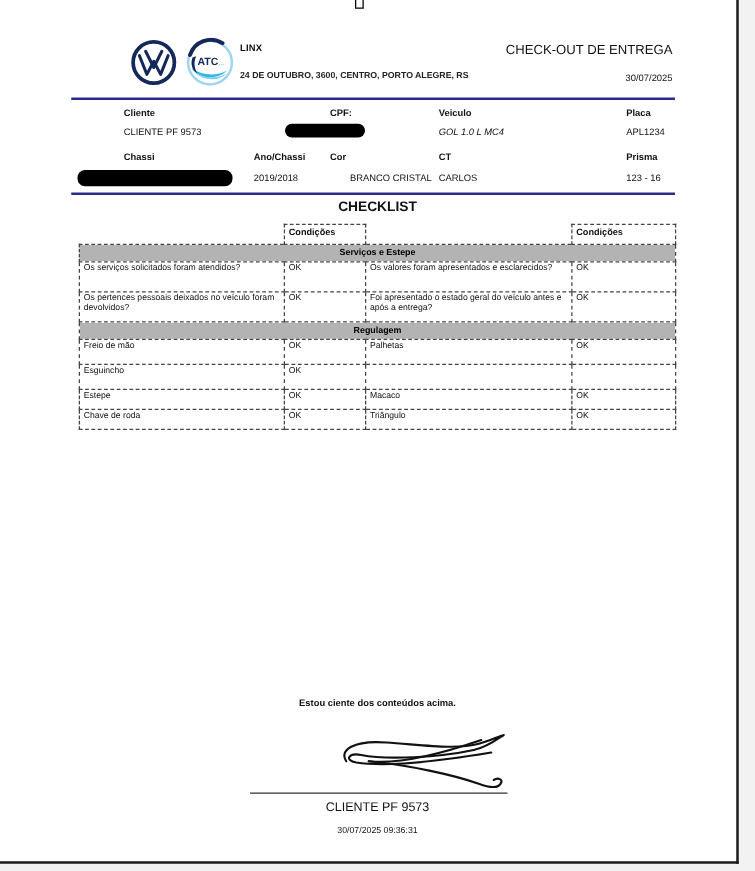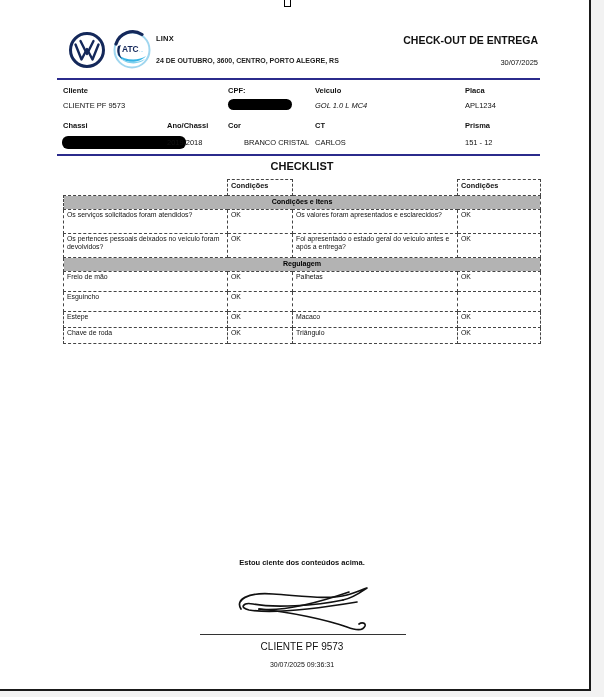--- a/index.html
+++ b/index.html
@@ -13,27 +13,27 @@
     overflow:hidden;
   }
   .page {
     position:absolute; left:0; top:0;
     width:591px; height:691px;
     background:#ffffff;
     border-right:2px solid #1a1a1a;
     border-bottom:2px solid #1a1a1a;
     overflow:hidden;
   }
-  .abs { position:absolute; }
+  .abs { position:absolute;padding-left:36px; }
   .navy-rule { position:absolute; left:57px; width:483px; height:2px; background:#2b2b8c; }
 
   
   .company-name { font-size:7.5px; font-weight:bold; letter-spacing:.2px; }
   .company-address { font-size:7px; font-weight:bold; color:#222; }
-  .doc-title { font-size:10.5px; font-weight:bold; text-align:right; }
+  .doc-title { font-size:10.5px; font-weight:normal; text-align:right; }
   .doc-date { font-size:7.5px; text-align:right; }
 
   
   .fld-label { font-size:7.5px; font-weight:bold; }
   .fld-value { font-size:7.5px; }
   .redacted-bar { position:absolute; background:#000; border-radius:6px; }
 
   
   .checklist-title { font-size:11px; font-weight:bold; text-align:center; }
   table.checklist {
@@ -122,21 +122,21 @@
   <div class="abs fld-label" style="left:167px; top:121px;">Ano/Chassi</div>
   <div class="abs fld-value" style="left:167px; top:138px;">2019/2018</div>
 
   <div class="abs fld-label" style="left:228px; top:121px;">Cor</div>
   <div class="abs fld-value" style="left:244px; top:138px;">BRANCO CRISTAL</div>
 
   <div class="abs fld-label" style="left:315px; top:121px;">CT</div>
   <div class="abs fld-value" style="left:315px; top:138px;">CARLOS</div>
 
   <div class="abs fld-label" style="left:465px; top:121px;">Prisma</div>
-  <div class="abs fld-value" style="left:465px; top:138px;">151 - 12</div>
+  <div class="abs fld-value" style="left:465px; top:138px;">123 - 16</div>
 
   <div class="navy-rule" style="top:154px;"></div>
 
   <div class="center-band checklist-title" style="top:160px;">CHECKLIST</div>
 
   <table class="checklist">
     <colgroup>
         <col style="width:164px">
         <col style="width:65px">
         <col style="width:165px">
@@ -144,21 +144,21 @@
       </colgroup>
     <tbody>
         <tr class="h16">
       <td class="noborder"></td>
       <td class="cond-head">Condições</td>
       <td class="noborder"></td>
       <td class="cond-head">Condições</td>
     </tr>
 
     <tr class="section-band h13">
-      <td colspan="4">Condições e Itens</td>
+      <td colspan="4">Serviços e Estepe</td>
     </tr>
     <tr class="h24">
       <td>Os serviços solicitados foram atendidos?</td>
       <td>OK</td>
       <td>Os valores foram apresentados e esclarecidos?</td>
       <td>OK</td>
     </tr>
     <tr class="h24">
       <td>Os pertences pessoais deixados no veículo foram devolvidos?</td>
       <td>OK</td>

